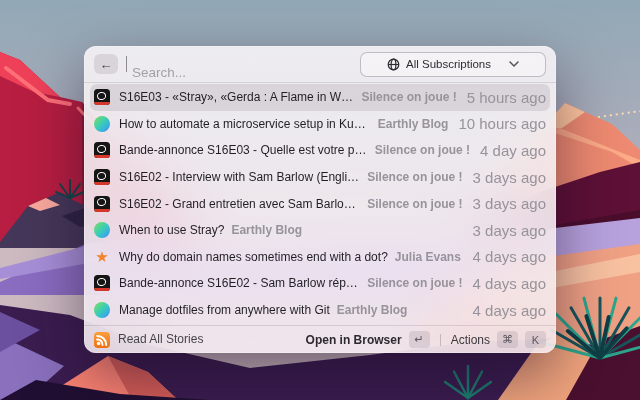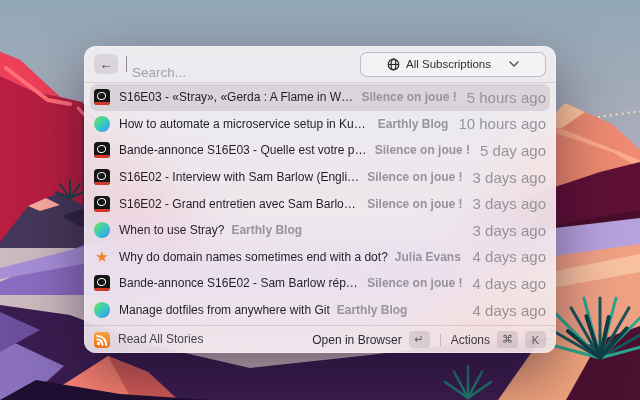--- a/index.html
+++ b/index.html
@@ -52,21 +52,21 @@
          text-overflow:ellipsis;flex:0 1 auto;}
   .subtitle{color:#97939b;margin-left:7px;white-space:nowrap;flex:0 0 auto;font-weight:bold;}
   .time{color:#97939b;margin-left:auto;padding-left:10px;white-space:nowrap;
         font-size:15px;flex:0 0 auto;}
 
   
   .footer{flex:0 0 28px;border-top:1px solid rgba(70,58,75,.14);
           display:flex;align-items:center;padding:0 10px;font-size:12px;color:#46444a;}
   .f-left{display:flex;align-items:flex-start;gap:8px;}
   .f-right{margin-left:auto;display:flex;align-items:center;gap:7px;}
-  .primary{font-weight:400;color:#2c2a2f;cursor:pointer;}
+  .primary{font-weight:700;color:#2c2a2f;cursor:pointer;}
   .actions-lbl{color:#3b393f;cursor:pointer;}
   .key{min-width:21px;height:17px;padding:0 4px;border-radius:4px;
        background:rgba(85,73,90,.14);display:flex;align-items:center;justify-content:center;
        font-size:11px;color:#5c5960;}
   .fdiv{width:1px;height:12px;background:rgba(70,58,75,.25);margin:0 3px;}
   .rss-ic{width:16px;height:16px;display:flex;}
 </style>
 </head>
 <body>
 
@@ -192,21 +192,21 @@
           <span class="subtitle">Earthly Blog</span>
           <span class="time">10 hours ago</span>
         </div>
         <div class="row">
           <span class="ic ic-soj">
             <i class="soj-face"></i>
             <i class="soj-bar"></i>
           </span>
           <span class="title">Bande-annonce S16E03 - Quelle est votre pire mort ?</span>
           <span class="subtitle">Silence on joue !</span>
-          <span class="time">5 day ago</span>
+          <span class="time">4 day ago</span>
         </div>
         <div class="row">
           <span class="ic ic-soj">
             <i class="soj-face"></i>
             <i class="soj-bar"></i>
           </span>
           <span class="title">S16E02 - Interview with Sam Barlow (English version)</span>
           <span class="subtitle">Silence on joue !</span>
           <span class="time">3 days ago</span>
         </div>

